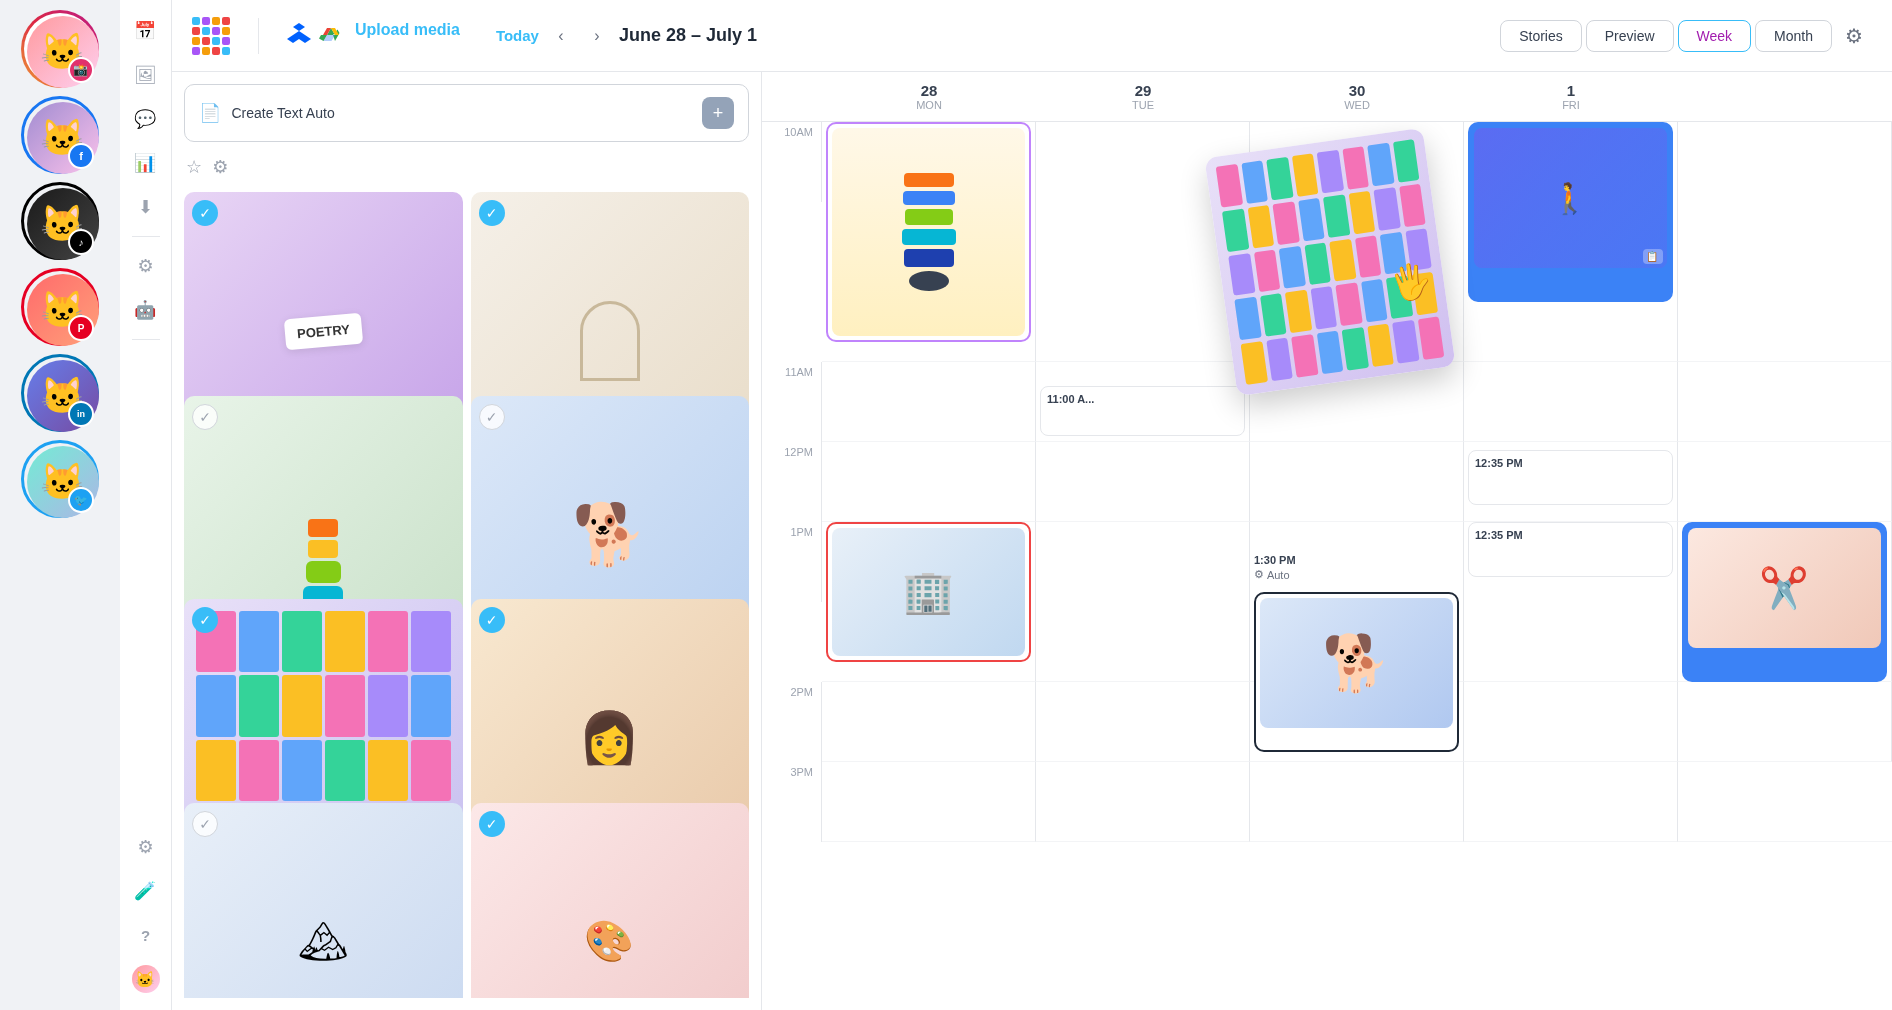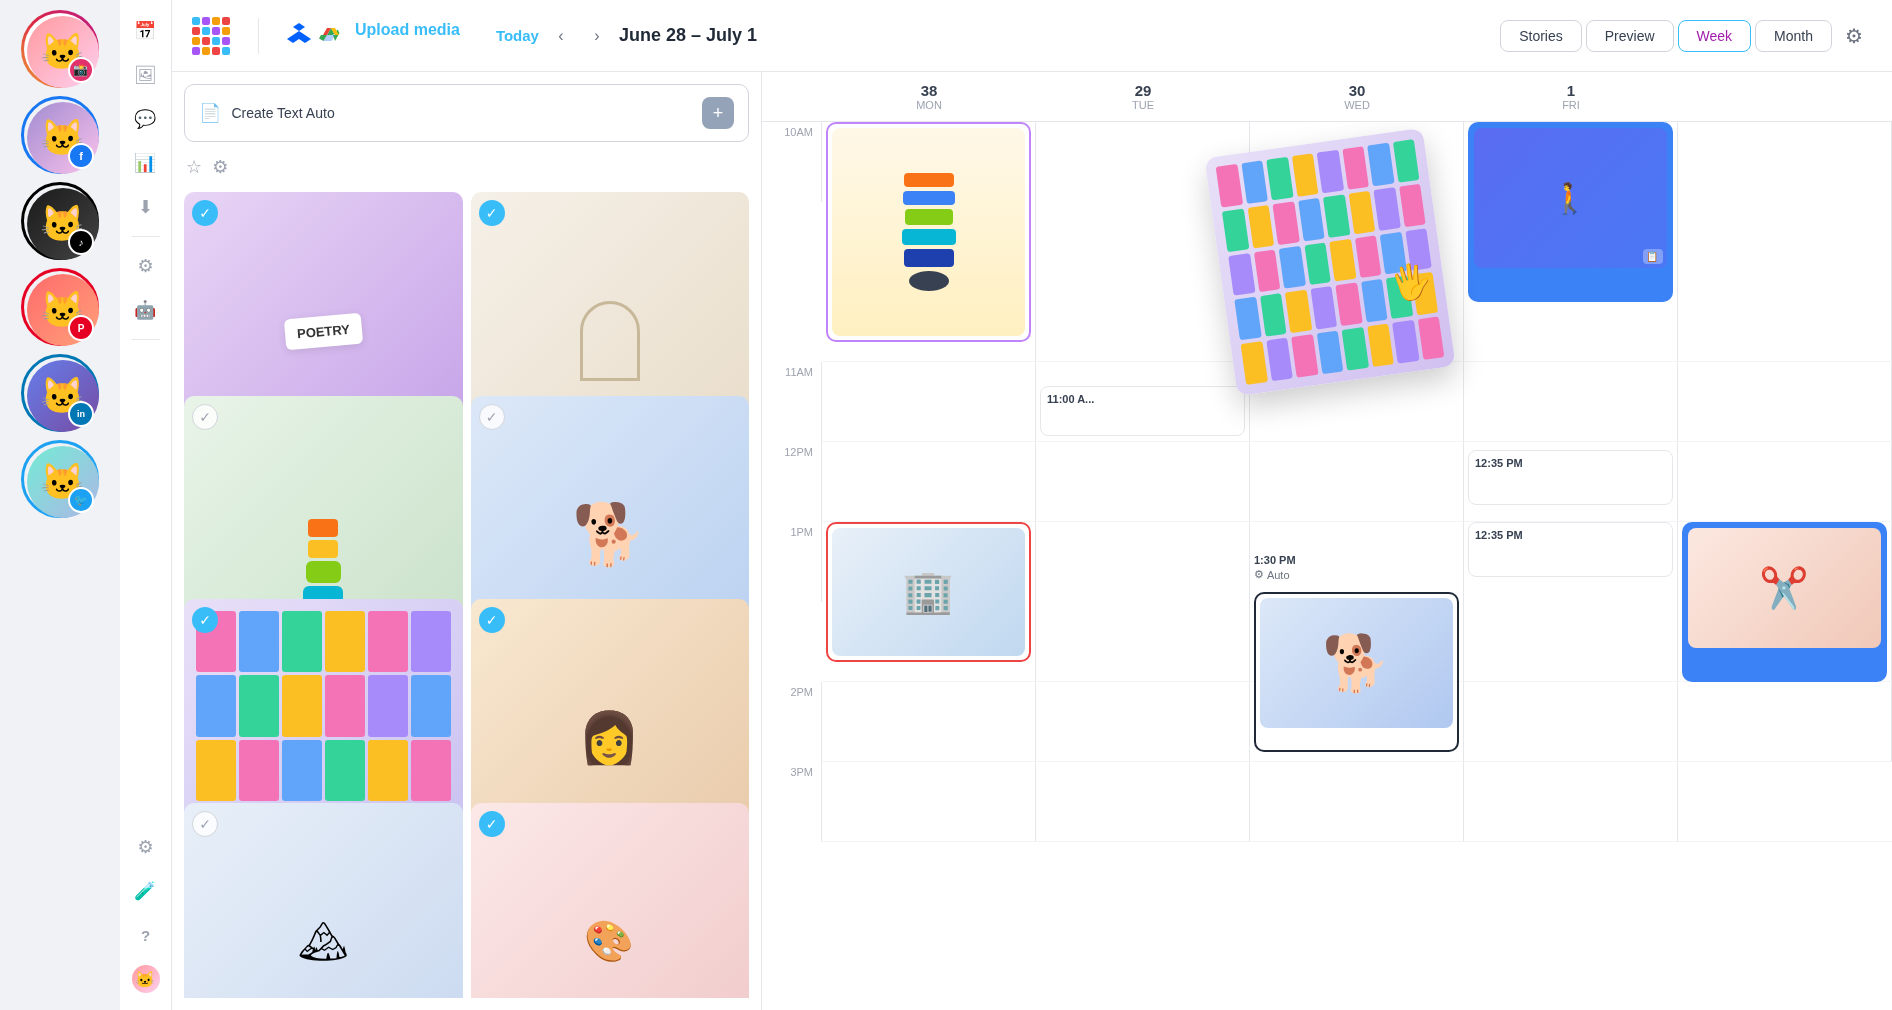--- a/index.html
+++ b/index.html
@@ -668,21 +668,21 @@
           <div class="media-checkbox checked" style="background:#38bdf8;color:white;border:none;">✓</div>
         </div>
       </div>
     </div>
 
     <div class="calendar-area">
 
       <div class="cal-day-headers">
         <div class="cal-day-header cal-time-col"></div>
         <div class="cal-day-header">
-          <div class="day-num">38</div>
+          <div class="day-num">28</div>
           <div class="day-name">MON</div>
         </div>
         <div class="cal-day-header">
           <div class="day-num">29</div>
           <div class="day-name">TUE</div>
         </div>
         <div class="cal-day-header">
           <div class="day-num">30</div>
           <div class="day-name">WED</div>
         </div>

